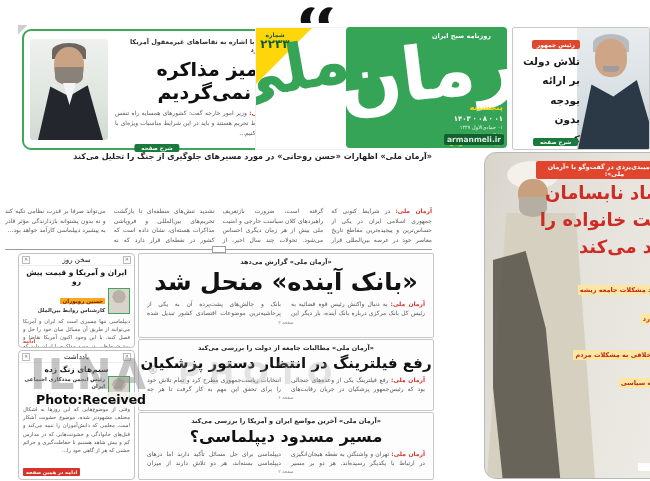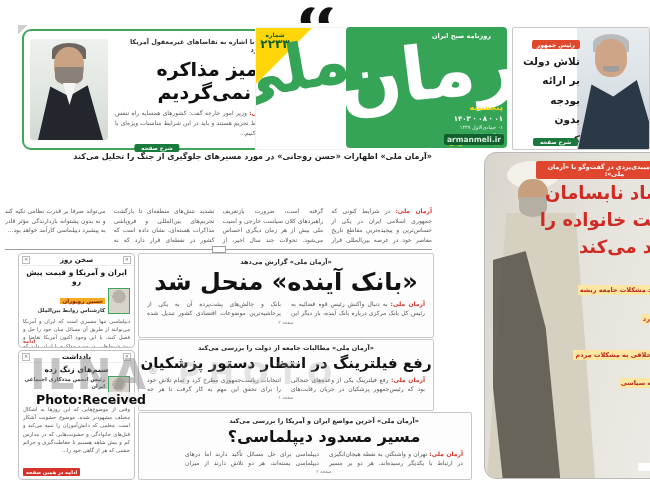--- a/index.html
+++ b/index.html
@@ -70,36 +70,36 @@
   .mbody{position:absolute;left:5px;top:206px;width:427px;height:41px;direction:rtl;
          column-count:4;column-gap:8px;font-size:6px;line-height:1.6;color:#585858;text-align:justify;overflow:hidden;}
   .mrule{position:absolute;left:5px;top:249px;width:427px;border-top:1px solid #9d9d9d;}
   .mnotch{position:absolute;left:212px;top:246px;width:12px;height:5px;background:#fff;border:1px solid #9d9d9d;}
   
   .colbox{position:absolute;left:18px;width:115px;background:#fff;border:1px solid #c2c2c2;border-radius:4px;overflow:hidden;}
   .boxA{top:253px;height:93px;}
   .boxB{top:350px;height:128px;}
   .chead{display:flex;align-items:center;justify-content:space-between;padding:2px 3px 1px;border-bottom:1px solid #eee;}
   .chead .xm{font-size:5px;color:#777;border:1px solid #bbb;padding:0 1px;line-height:1.1;}
-  .chead .ct{font-size:7px;font-weight:700;color:#111;}
+  .chead .ct{font-size:7px;font-weight:400;color:#111;}
   .ctitle{font-size:7.5px;font-weight:900;color:#141414;text-align:center;direction:rtl;margin:2px 3px 1px;}
   .aurow{direction:rtl;display:flex;gap:3px;padding:1px 4px;align-items:flex-start;}
   .aupic{width:20px;height:24px;flex:none;border:1px solid #3fa65c;background:
          radial-gradient(circle at 50% 32%, #b9b2a8 0 34%, #d8d4cc 35% 100%);}
   .auinfo{flex:1;text-align:right;}
   .auname{display:inline-block;background:#f6a921;color:#79200f;font-size:5.5px;font-weight:800;padding:0 2px;margin-bottom:1px;}
   .aurole{font-size:5.3px;font-weight:700;color:#333;line-height:1.3;}
   .cbody{direction:rtl;font-size:5.3px;line-height:1.55;color:#555;text-align:justify;padding:2px 4px 0;}
   .more1{position:absolute;left:4px;bottom:3px;color:#d6342a;font-size:5px;font-weight:800;}
   .more2{position:absolute;left:4px;bottom:3px;background:#d6342a;color:#fff;font-size:5px;font-weight:700;padding:1px 3px;border-radius:1px;}
   
   .midbox{position:absolute;left:138px;width:294px;background:#fdfdfd;border:1px solid #c8c8c8;border-radius:2px;overflow:hidden;}
   .mid1{top:253px;height:83px;}
   .mid2{top:339px;height:70px;}
-  .mid3{top:412px;height:66px;padding-left:38px;}
+  .mid3{top:412px;height:66px;}
   .midk{direction:rtl;text-align:center;font-size:6.5px;font-weight:700;color:#2a2a2a;margin-top:4px;}
   .midh1{direction:rtl;text-align:center;font-weight:900;color:#121212;}
   .mid1 .midh1{font-size:24px;margin-top:2px;}
   .mid2 .midh1{font-size:15px;margin-top:2px;}
   .mid3 .midh1{font-size:16px;margin-top:2px;}
   .midb{direction:rtl;column-count:2;column-gap:10px;font-size:6px;line-height:1.55;color:#585858;
         text-align:justify;margin:3px 8px 0;overflow:hidden;}
   .mid1 .midb{height:20px;} .mid2 .midb{height:19px;} .mid3 .midb{height:19px;}
   .pgref{text-align:center;font-size:4.5px;color:#888;margin-top:1px;}
   

